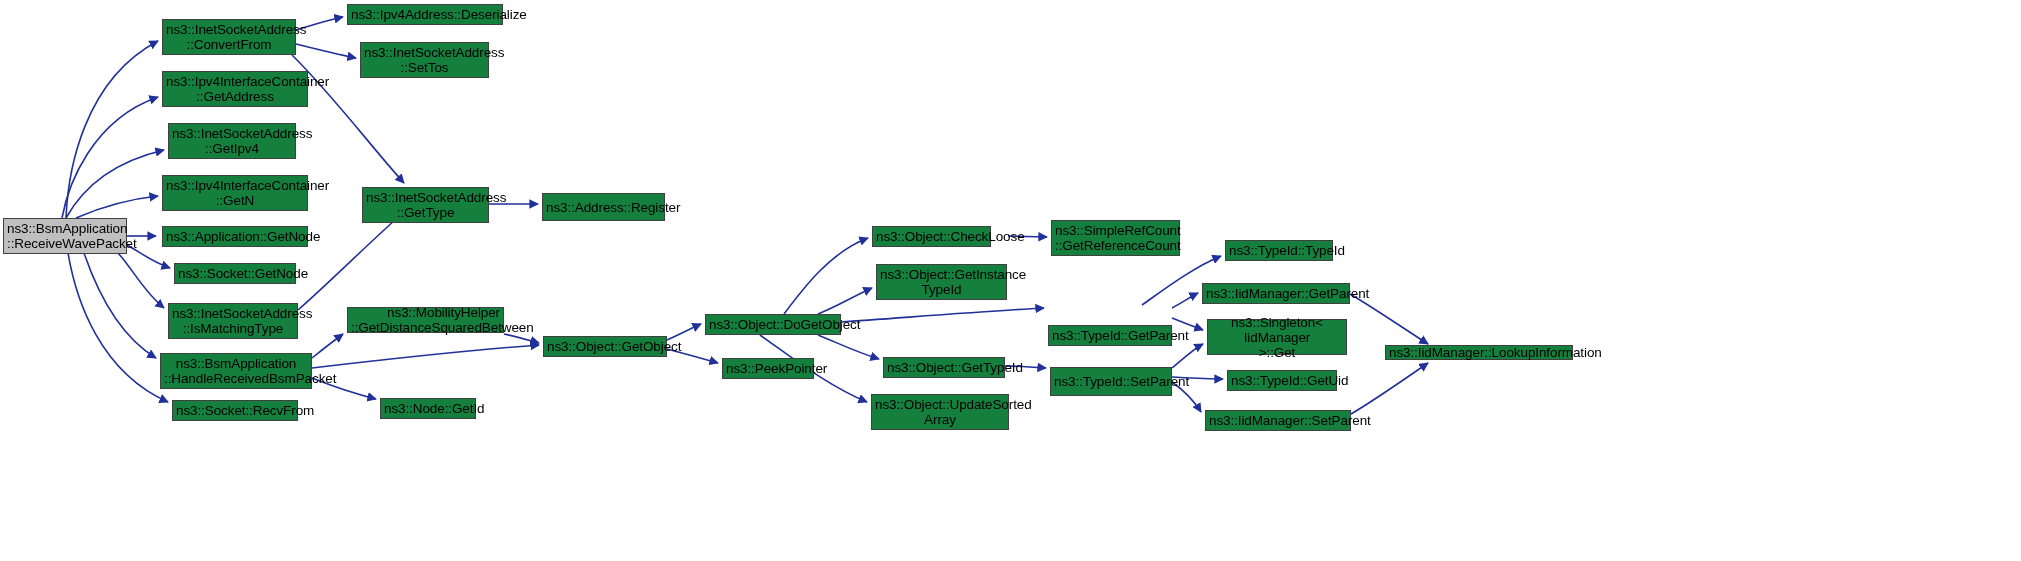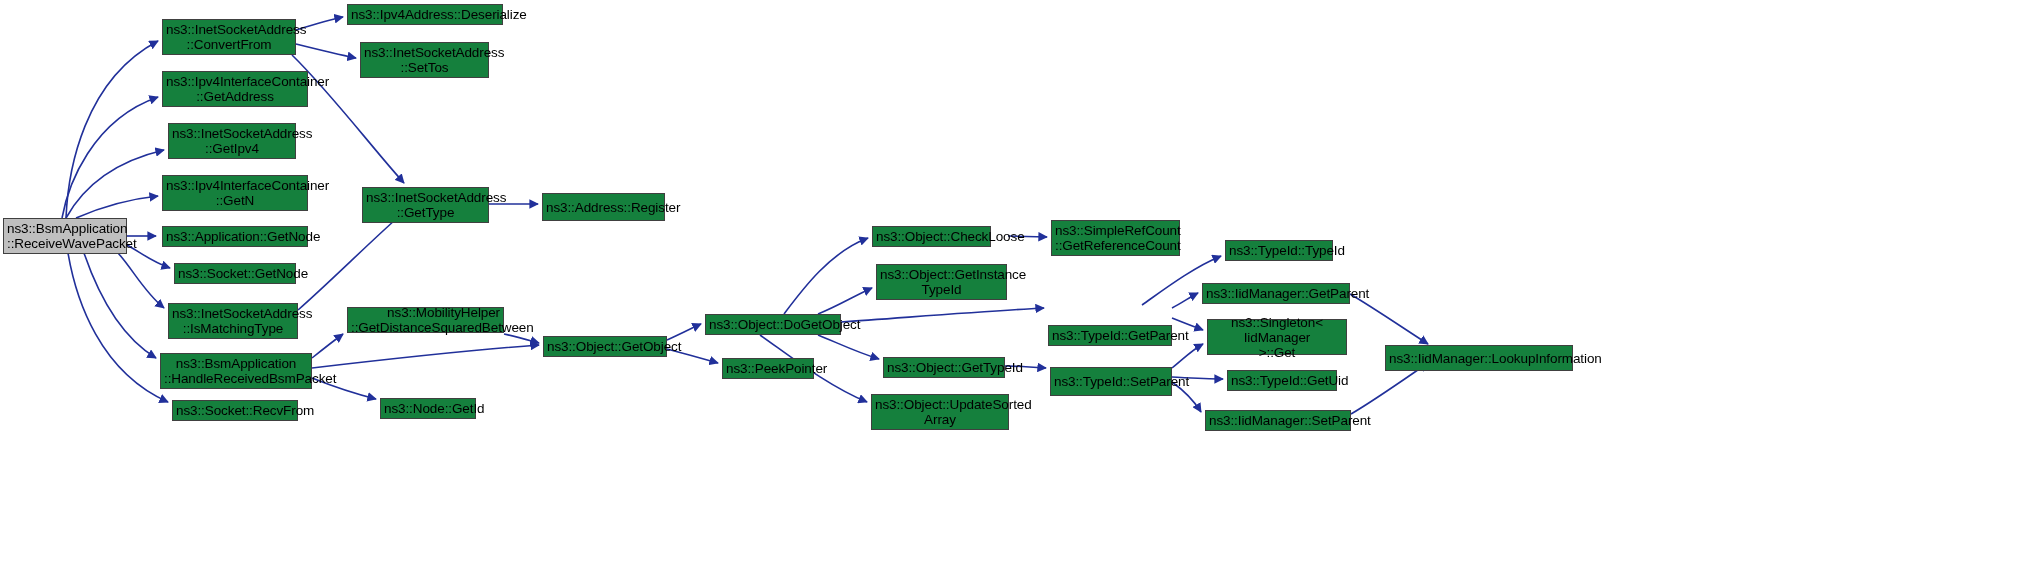--- a/index.html
+++ b/index.html
@@ -125,15 +125,15 @@
       <div class="node" style="left: 1051px; top: 220px; width: 129px; height: 36px;"><span>ns3::SimpleRefCount
 ::GetReferenceCount</span></div>
       <div class="node" style="left: 1048px; top: 305px; width: 124px; height: 21px; margin-top: 20px;"><span>ns3::TypeId::GetParent</span></div>
       <div class="node" style="left: 1050px; top: 367px; width: 122px; height: 29px;"><span>ns3::TypeId::SetParent</span></div>
       <div class="node" style="left: 1225px; top: 240px; width: 108px; height: 21px;"><span>ns3::TypeId::TypeId</span></div>
       <div class="node" style="left: 1202px; top: 283px; width: 148px; height: 21px;"><span>ns3::IidManager::GetParent</span></div>
       <div class="node" style="left: 1207px; top: 319px; width: 140px; height: 36px; text-align: center;"><span>ns3::Singleton&lt; IidManager
  &gt;::Get</span></div>
       <div class="node" style="left: 1227px; top: 370px; width: 110px; height: 21px;"><span>ns3::TypeId::GetUid</span></div>
       <div class="node" style="left: 1205px; top: 410px; width: 146px; height: 21px;"><span>ns3::IidManager::SetParent</span></div>
-      <div class="node" style="left: 1385px; top: 345px; width: 188px; height: 26px;"><span>ns3::IidManager::LookupInformation</span></div>
+      <div class="node" style="left: 1385px; top: 345px; width: 188px; height: 15px;"><span>ns3::IidManager::LookupInformation</span></div>
     </div>
 </div>
 
 </body></html>

